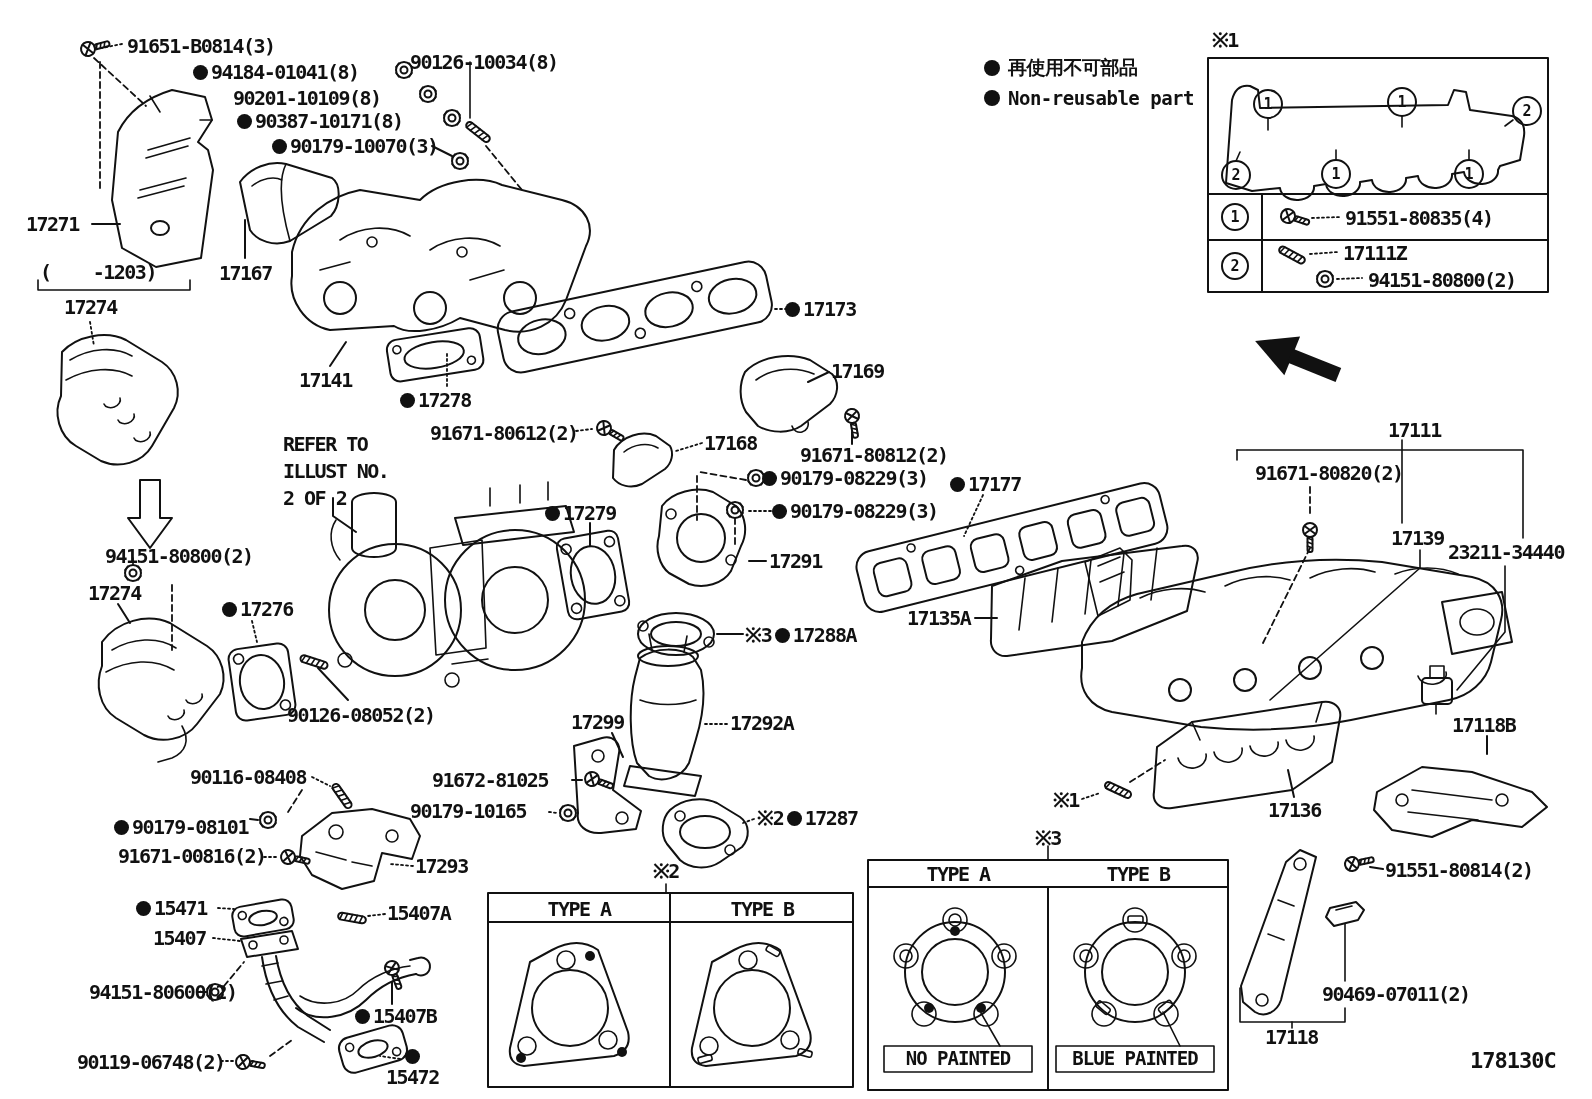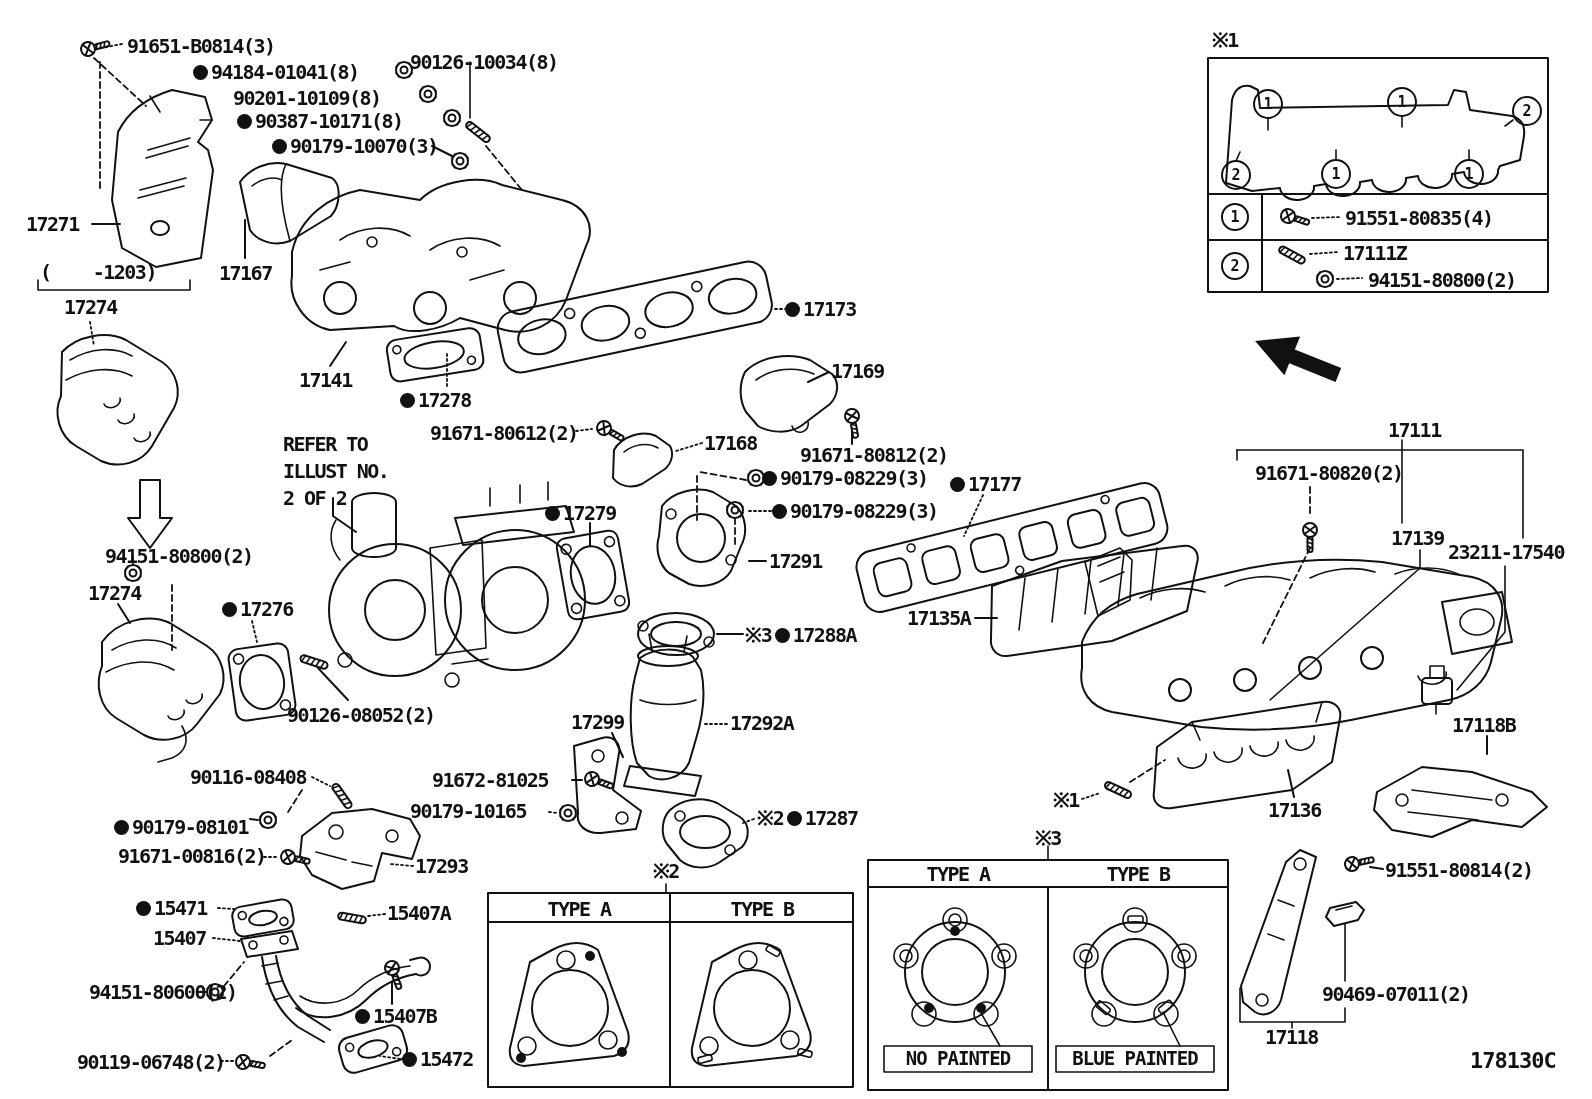--- a/index.html
+++ b/index.html
@@ -525,33 +525,43 @@
       <div class="lbl" style="left: 190px; top: 767px;"><span class="txt">90116-08408</span></div>
       <div class="lbl" style="left: 114px; top: 817px;"><span class="dot"></span><span class="txt">90179-08101</span></div>
       <div class="lbl" style="left: 118px; top: 846px;"><span class="txt">91671-00816(2)</span></div>
       <div class="lbl" style="left: 415px; top: 856px;"><span class="txt">17293</span></div>
       <div class="lbl" style="left: 136px; top: 898px;"><span class="dot"></span><span class="txt">15471</span></div>
       <div class="lbl" style="left: 387px; top: 903px;"><span class="txt">15407A</span></div>
       <div class="lbl" style="left: 153px; top: 928px;"><span class="txt">15407</span></div>
       <div class="lbl" style="left: 53px; top: 982px; margin-left: 36px;"><span class="txt">94151-80600(2)</span></div>
       <div class="lbl" style="left: 355px; top: 1006px;"><span class="dot"></span><span class="txt">15407B</span></div>
       <div class="lbl" style="left: 77px; top: 1052px;"><span class="txt">90119-06748(2)</span></div>
-      <div class="lbl" style="left: 402px; top: 1049px;"><span class="dot"></span><span class="txt">15472</span></div>
+      <div class="lbl" style="left: 386px; top: 1049px; flex-direction: column;"><span class="dot"></span><span class="txt">15472</span></div>
       <div class="lbl" style="left: 1255px; top: 463px;"><span class="txt">91671-80820(2)</span></div>
       <div class="lbl" style="left: 1388px; top: 420px;"><span class="txt">17111</span></div>
       <div class="lbl" style="left: 1391px; top: 528px;"><span class="txt">17139</span></div>
-      <div class="lbl" style="left: 1448px; top: 542px;"><span class="txt">23211-17540</span></div>
+      <div class="lbl" style="left: 1448px; top: 542px;"><span class="txt">23211-34440</span></div>
       <div class="lbl" style="left: 1452px; top: 715px;"><span class="txt">17118B</span></div>
       <div class="lbl" style="left: 1053px; top: 790px;"><span class="txt">※1</span></div>
       <div class="lbl" style="left: 1268px; top: 800px;"><span class="txt">17136</span></div>
       <div class="lbl" style="left: 1385px; top: 860px;"><span class="txt">91551-80814(2)</span></div>
       <div class="lbl" style="left: 1282px; top: 984px; padding-left: 40px;"><span class="txt">90469-07011(2)</span></div>
       <div class="lbl" style="left: 1265px; top: 1027px;"><span class="txt">17118</span></div>
       <div class="lbl" style="left: 1212px; top: 30px;"><span class="txt">※1</span></div>
       <div class="lbl" style="left: 653px; top: 861px;"><span class="txt">※2</span></div>
       <div class="lbl" style="left: 1035px; top: 828px;"><span class="txt">※3</span></div>
     </div>
 
+<div class="legend">
+  <div class="row">
+    <span class="bdot"></span>
+    <span>再使用不可部品</span>
+  </div>
+  <div class="row">
+    <span class="bdot"></span>
+    <span>Non-reusable part</span>
+  </div>
+</div>
 
 
 <div class="diagcode">178130C</div>
 
 </div>
 
 </body></html>

